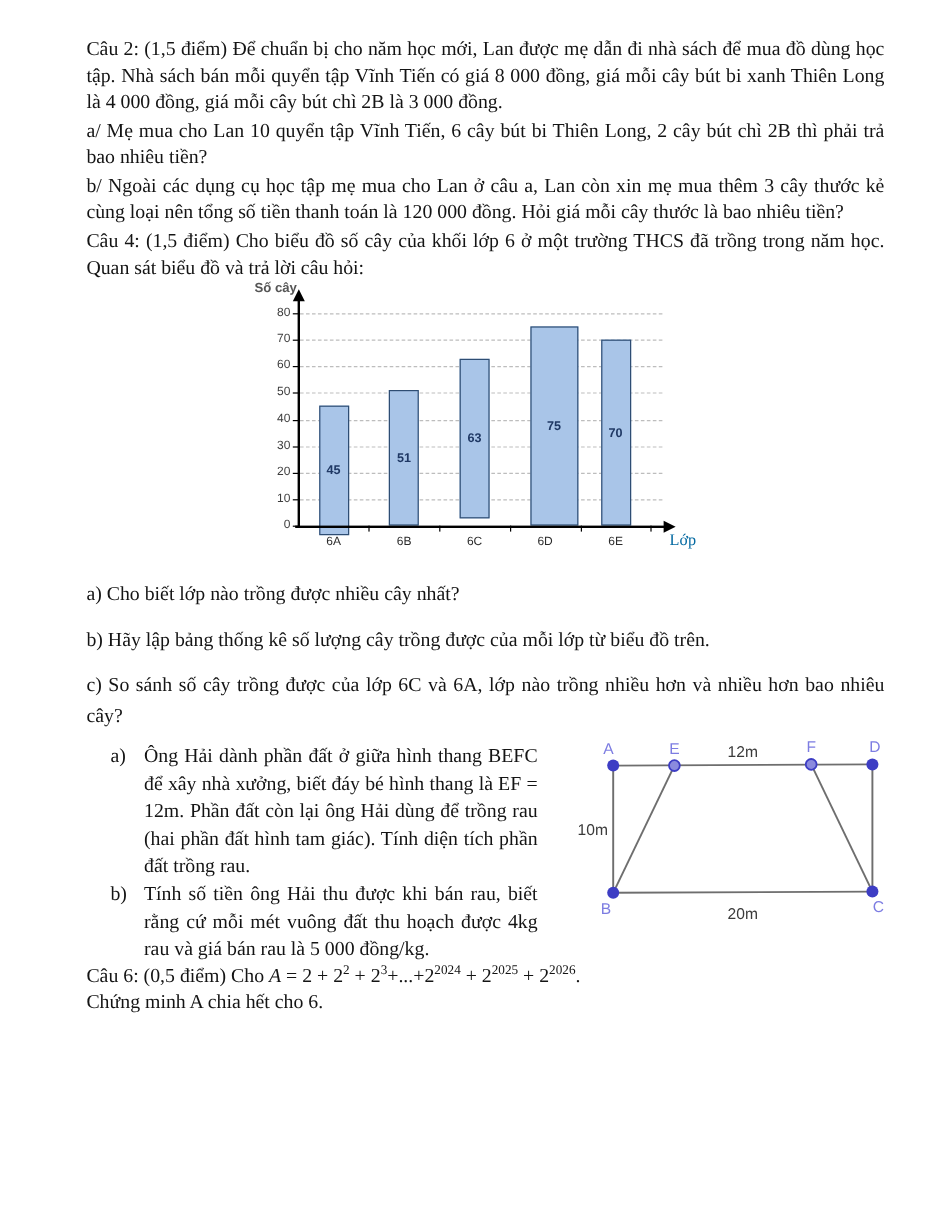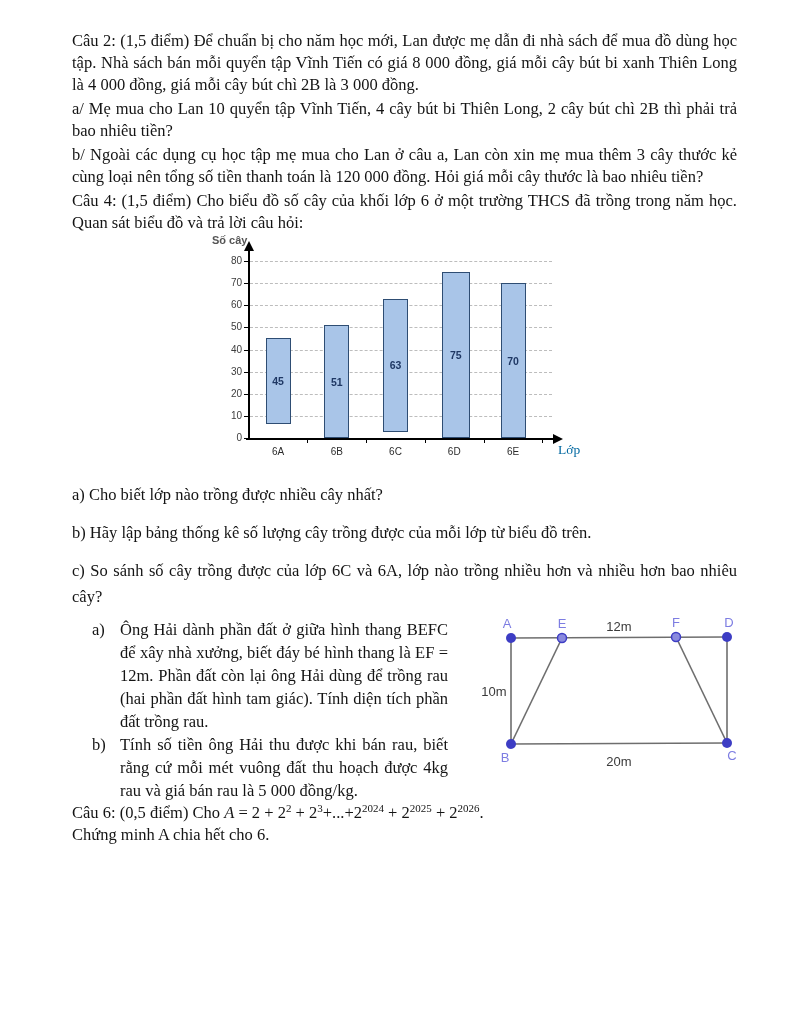--- a/index.html
+++ b/index.html
@@ -28,21 +28,21 @@
   sup { font-size:11px; line-height:0; }
   .q6 p { margin:0; }
   .footer { text-align:center; font-weight:bold; margin-top:8px; }
 </style>
 </head>
 <body>
 
 <div class="page">
 
   <p><b class="lead">Câu 2: (1,5 điểm)</b> <span>Để chuẩn bị cho năm học mới, Lan được mẹ dẫn đi nhà sách để mua đồ dùng học tập. Nhà sách bán mỗi quyển tập Vĩnh Tiến có giá 8 000 đồng, giá mỗi cây bút bi xanh Thiên Long là 4 000 đồng, giá mỗi cây bút chì 2B là 3 000 đồng.</span></p>
-  <p>a/ Mẹ mua cho Lan 10 quyển tập Vĩnh Tiến, 4 cây bút bi Thiên Long, 2 cây bút chì 2B thì phải trả bao nhiêu tiền?</p>
+  <p>a/ Mẹ mua cho Lan 10 quyển tập Vĩnh Tiến, 6 cây bút bi Thiên Long, 2 cây bút chì 2B thì phải trả bao nhiêu tiền?</p>
   <p>b/ Ngoài các dụng cụ học tập mẹ mua cho Lan ở câu a, Lan còn xin mẹ mua thêm 3 cây thước kẻ cùng loại nên tổng số tiền thanh toán là 120 000 đồng. Hỏi giá mỗi cây thước là bao nhiêu tiền?</p>
 
 
   <p><b class="lead">Câu 4: (1,5 điểm)</b> <span>Cho biểu đồ số cây của khối lớp 6 ở một trường THCS đã trồng trong năm học. Quan sát biểu đồ và trả lời câu hỏi:</span></p>
 
   <div class="chart-wrap" id="chart">
     <div class="chart-ylabel">Số cây</div>
     <div class="chart-xlabel">Lớp</div>
   <div style="position: absolute; left: 52px; width: 302px; top: 179.875px; border-top: 1px dashed rgb(189, 189, 189);"></div>
       <div style="position: absolute; left: 52px; width: 302px; top: 157.75px; border-top: 1px dashed rgb(189, 189, 189);"></div>
@@ -63,36 +63,36 @@
       <div style="position: absolute; left: 16px; width: 28px; top: 107.5px; text-align: right; font: 10px &quot;Liberation Sans&quot;, sans-serif; color: rgb(61, 61, 61);">40</div>
       <div style="position: absolute; left: 46px; width: 6px; top: 113.5px; border-top: 1.5px solid rgb(0, 0, 0);"></div>
       <div style="position: absolute; left: 16px; width: 28px; top: 85.375px; text-align: right; font: 10px &quot;Liberation Sans&quot;, sans-serif; color: rgb(61, 61, 61);">50</div>
       <div style="position: absolute; left: 46px; width: 6px; top: 91.375px; border-top: 1.5px solid rgb(0, 0, 0);"></div>
       <div style="position: absolute; left: 16px; width: 28px; top: 63.25px; text-align: right; font: 10px &quot;Liberation Sans&quot;, sans-serif; color: rgb(61, 61, 61);">60</div>
       <div style="position: absolute; left: 46px; width: 6px; top: 69.25px; border-top: 1.5px solid rgb(0, 0, 0);"></div>
       <div style="position: absolute; left: 16px; width: 28px; top: 41.125px; text-align: right; font: 10px &quot;Liberation Sans&quot;, sans-serif; color: rgb(61, 61, 61);">70</div>
       <div style="position: absolute; left: 46px; width: 6px; top: 47.125px; border-top: 1.5px solid rgb(0, 0, 0);"></div>
       <div style="position: absolute; left: 16px; width: 28px; top: 19px; text-align: right; font: 10px &quot;Liberation Sans&quot;, sans-serif; color: rgb(61, 61, 61);">80</div>
       <div style="position: absolute; left: 46px; width: 6px; top: 25px; border-top: 1.5px solid rgb(0, 0, 0);"></div>
-      <div style="position: absolute; left: 67.5px; width: 25px; top: 102.438px; height: 86px; background: rgb(169, 197, 232); border: 1.5px solid rgb(46, 77, 115); box-sizing: border-box; display: flex; align-items: center; justify-content: center;">
+      <div style="position: absolute; left: 67.5px; width: 25px; top: 102.438px; height: 108px; background: rgb(169, 197, 232); border: 1.5px solid rgb(46, 77, 115); box-sizing: border-box; display: flex; align-items: center; justify-content: center;">
         <span style="font: bold 10.5px &quot;Liberation Sans&quot;, sans-serif; color: rgb(31, 56, 100);">45</span>
       </div>
       <div style="position: absolute; left: 60px; width: 40px; top: 210px; text-align: center; font: 10px &quot;Liberation Sans&quot;, sans-serif; color: rgb(43, 43, 43);">6A</div>
       <div style="position: absolute; left: 109.4px; top: 202px; height: 5px; border-left: 1.5px solid rgb(0, 0, 0);"></div>
       <div style="position: absolute; left: 126.25px; width: 25px; top: 89.1625px; height: 112.837px; background: rgb(169, 197, 232); border: 1.5px solid rgb(46, 77, 115); box-sizing: border-box; display: flex; align-items: center; justify-content: center;">
         <span style="font: bold 10.5px &quot;Liberation Sans&quot;, sans-serif; color: rgb(31, 56, 100);">51</span>
       </div>
       <div style="position: absolute; left: 118.75px; width: 40px; top: 210px; text-align: center; font: 10px &quot;Liberation Sans&quot;, sans-serif; color: rgb(43, 43, 43);">6B</div>
       <div style="position: absolute; left: 168.15px; top: 202px; height: 5px; border-left: 1.5px solid rgb(0, 0, 0);"></div>
       <div style="position: absolute; left: 185px; width: 25px; top: 62.6125px; height: 133px; background: rgb(169, 197, 232); border: 1.5px solid rgb(46, 77, 115); box-sizing: border-box; display: flex; align-items: center; justify-content: center;">
         <span style="font: bold 10.5px &quot;Liberation Sans&quot;, sans-serif; color: rgb(31, 56, 100);">63</span>
       </div>
       <div style="position: absolute; left: 177.5px; width: 40px; top: 210px; text-align: center; font: 10px &quot;Liberation Sans&quot;, sans-serif; color: rgb(43, 43, 43);">6C</div>
       <div style="position: absolute; left: 226.9px; top: 202px; height: 5px; border-left: 1.5px solid rgb(0, 0, 0);"></div>
-      <div style="position: absolute; left: 243.75px; width: 28px; top: 36.0625px; height: 165.938px; background: rgb(169, 197, 232); border: 1.5px solid rgb(46, 77, 115); box-sizing: border-box; display: flex; align-items: center; justify-content: center;">
+      <div style="position: absolute; left: 243.75px; width: 40px; top: 36.0625px; height: 165.938px; background: rgb(169, 197, 232); border: 1.5px solid rgb(46, 77, 115); box-sizing: border-box; display: flex; align-items: center; justify-content: center;">
         <span style="font: bold 10.5px &quot;Liberation Sans&quot;, sans-serif; color: rgb(31, 56, 100);">75</span>
       </div>
       <div style="position: absolute; left: 236.25px; width: 40px; top: 210px; text-align: center; font: 10px &quot;Liberation Sans&quot;, sans-serif; color: rgb(43, 43, 43);">6D</div>
       <div style="position: absolute; left: 285.65px; top: 202px; height: 5px; border-left: 1.5px solid rgb(0, 0, 0);"></div>
       <div style="position: absolute; left: 302.5px; width: 25px; top: 47.125px; height: 154.875px; background: rgb(169, 197, 232); border: 1.5px solid rgb(46, 77, 115); box-sizing: border-box; display: flex; align-items: center; justify-content: center;">
         <span style="font: bold 10.5px &quot;Liberation Sans&quot;, sans-serif; color: rgb(31, 56, 100);">70</span>
       </div>
       <div style="position: absolute; left: 295px; width: 40px; top: 210px; text-align: center; font: 10px &quot;Liberation Sans&quot;, sans-serif; color: rgb(43, 43, 43);">6E</div>
       <div style="position: absolute; left: 344.4px; top: 202px; height: 5px; border-left: 1.5px solid rgb(0, 0, 0);"></div>
       <div style="position: absolute; left: 50px; top: 14px; width: 2px; height: 190px; background: rgb(0, 0, 0);"></div>

